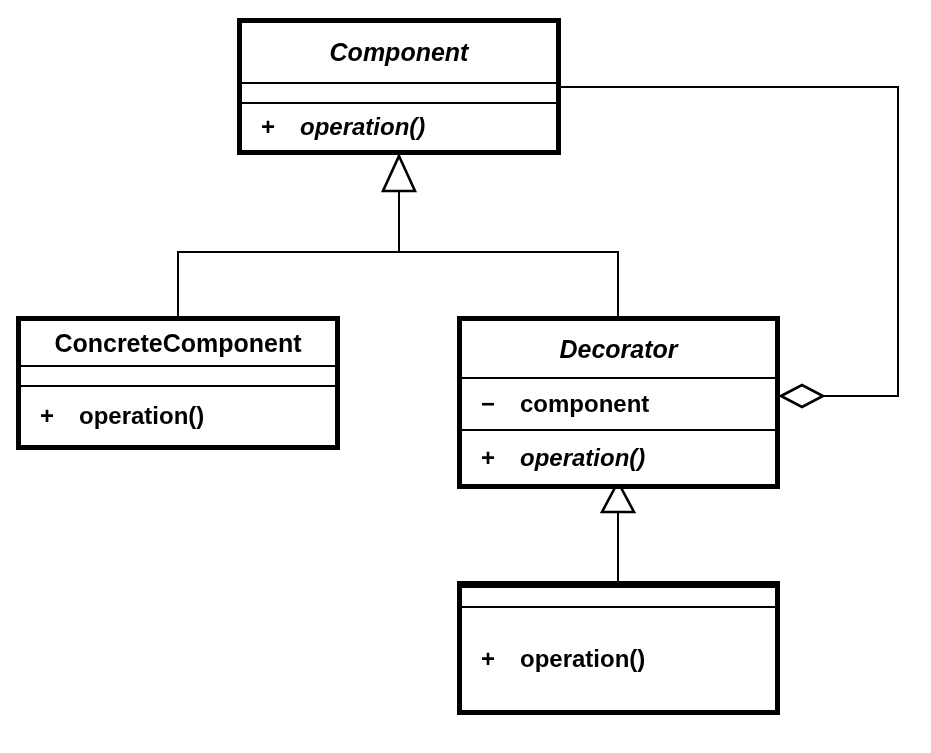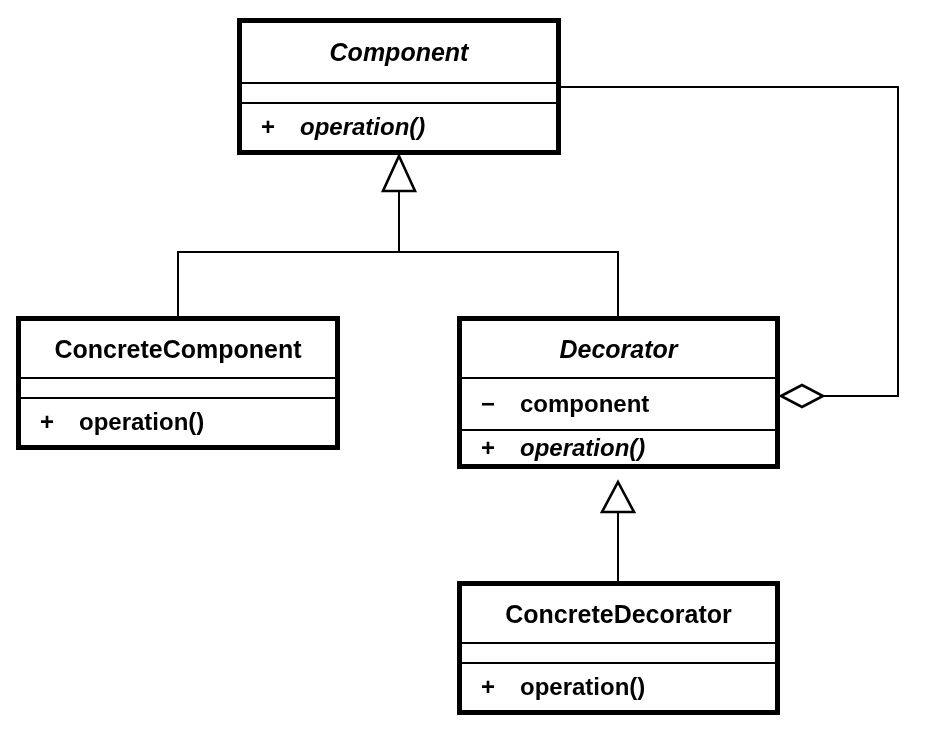--- a/index.html
+++ b/index.html
@@ -64,25 +64,25 @@
   .member .sig.italic {
     font-style: italic;
   }
   
   #box-component        { left: 237px; top: 18px;  width: 324px; height: 137px; }
   #box-component .title { height: 59px; }
   #box-component .attrs { height: 20px; }
   #box-component .ops   { flex: 1; }
 
   #box-concrete-component        { left: 16px; top: 316px; width: 324px; height: 134px; }
-  #box-concrete-component .title { height: 56px; }
+  #box-concrete-component .title { height: 44px; }
   #box-concrete-component .attrs { height: 20px; }
   #box-concrete-component .ops   { flex: 1; }
 
-  #box-decorator        { left: 457px; top: 316px; width: 323px; height: 153px; }
+  #box-decorator        { left: 457px; top: 316px; width: 323px; height: 173px; }
   #box-decorator .title { height: 56px; }
   #box-decorator .attrs { height: 52px; }
   #box-decorator .ops   { flex: 1; }
 
   #box-concrete-decorator        { left: 457px; top: 581px; width: 323px; height: 134px; }
   #box-concrete-decorator .title { height: 56px; }
   #box-concrete-decorator .attrs { height: 20px; }
   #box-concrete-decorator .ops   { flex: 1; }
 </style>
 </head>
@@ -137,21 +137,20 @@
     </div>
     <div class="compartment ops">
       <div class="member">
         <span class="vis">+</span>
         <span class="sig italic">operation()</span>
       </div>
     </div>
   </div>
 
   <div class="uml-class" id="box-concrete-decorator">
-    <div class="title">ConcreteDecorator</div>
     <div class="compartment attrs"></div>
     <div class="compartment ops">
       <div class="member">
         <span class="vis">+</span>
         <span class="sig">operation()</span>
       </div>
     </div>
   </div>
 
 </div>

